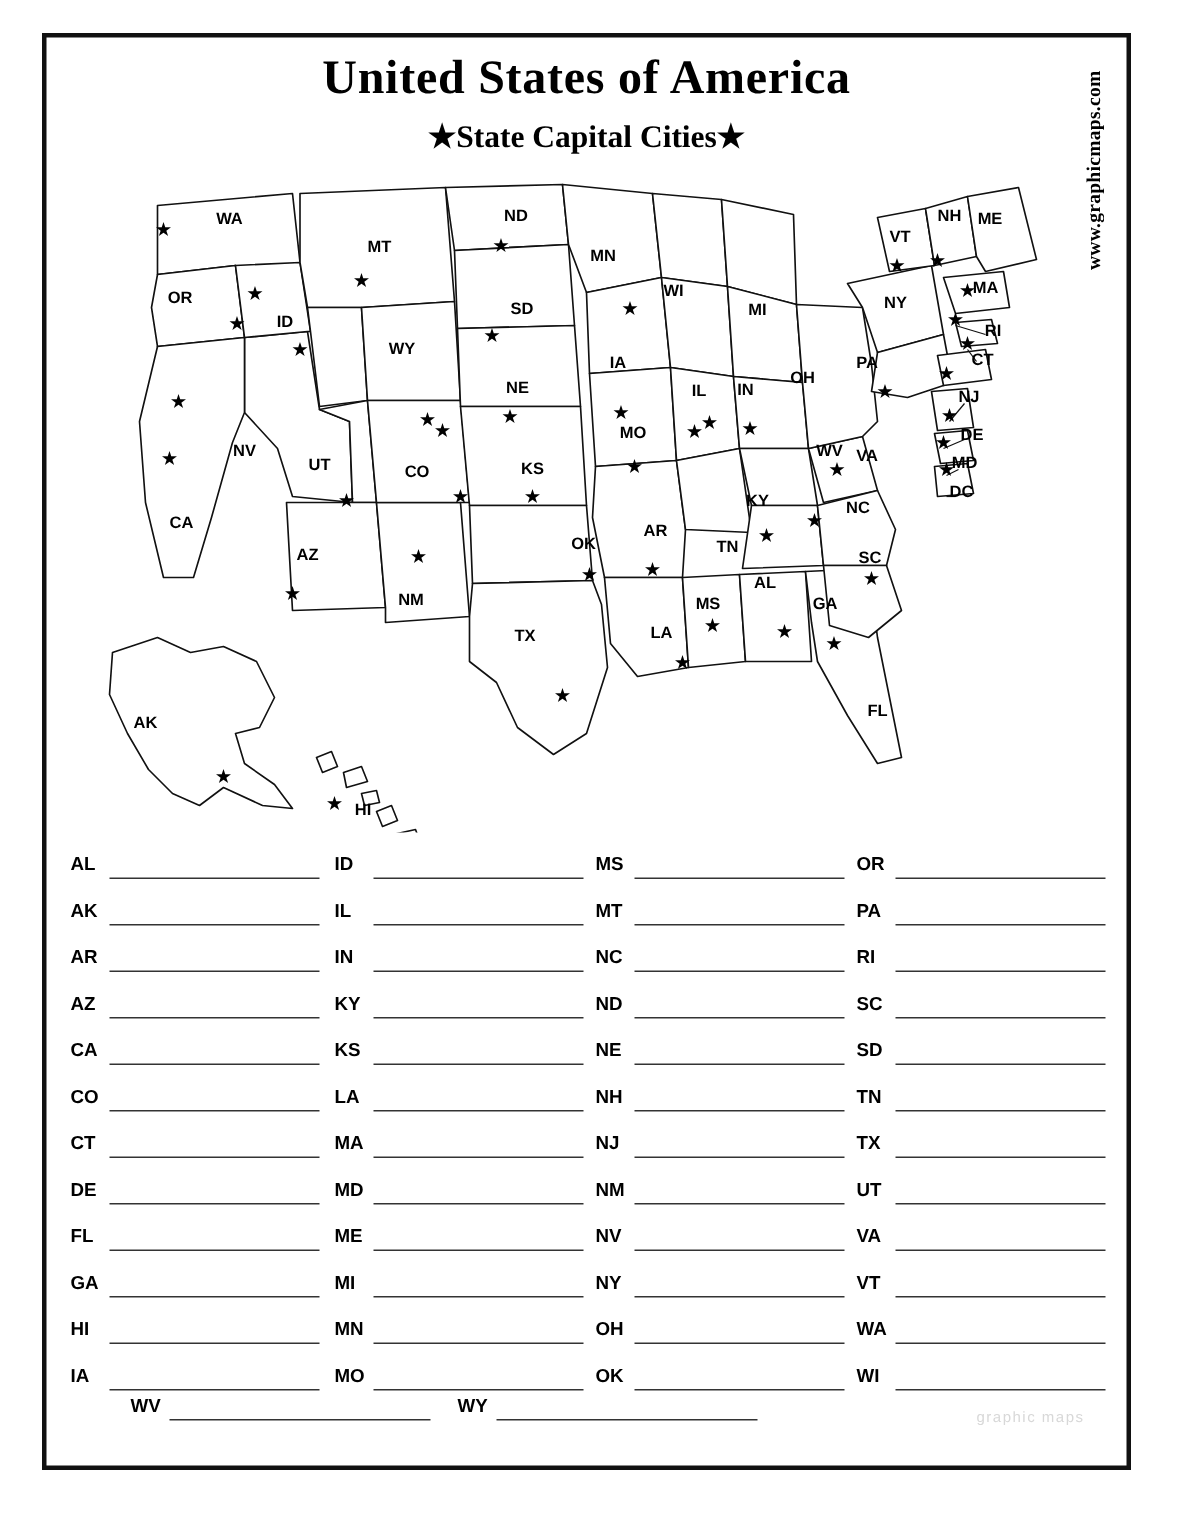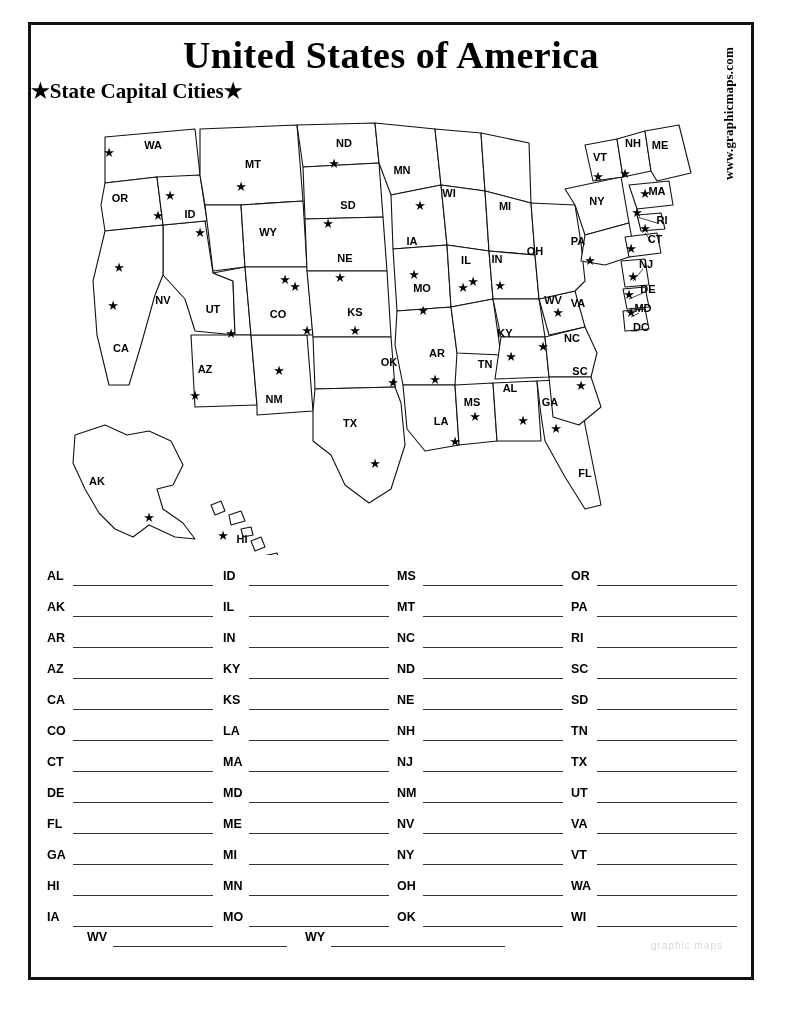--- a/index.html
+++ b/index.html
@@ -31,28 +31,29 @@
     background: #fff;
   }
   .title {
     position: absolute;
     left: 0;
     top: 8px;
     width: 100%;
     text-align: center;
     font-family: "Liberation Serif", serif;
     font-weight: bold;
-    font-size: 38px;
+    font-size: 32px;
     letter-spacing: 0.5px;
   }
   .subtitle {
     position: absolute;
     left: 0;
     top: 54px;
     width: 100%;
+    text-align: center;
     font-family: "Liberation Serif", serif;
     font-weight: bold;
     font-size: 21px;
   }
   .credit {
     position: absolute;
     right: 14px;
     top: 22px;
     font-family: "Liberation Serif", serif;
     font-size: 13px;

